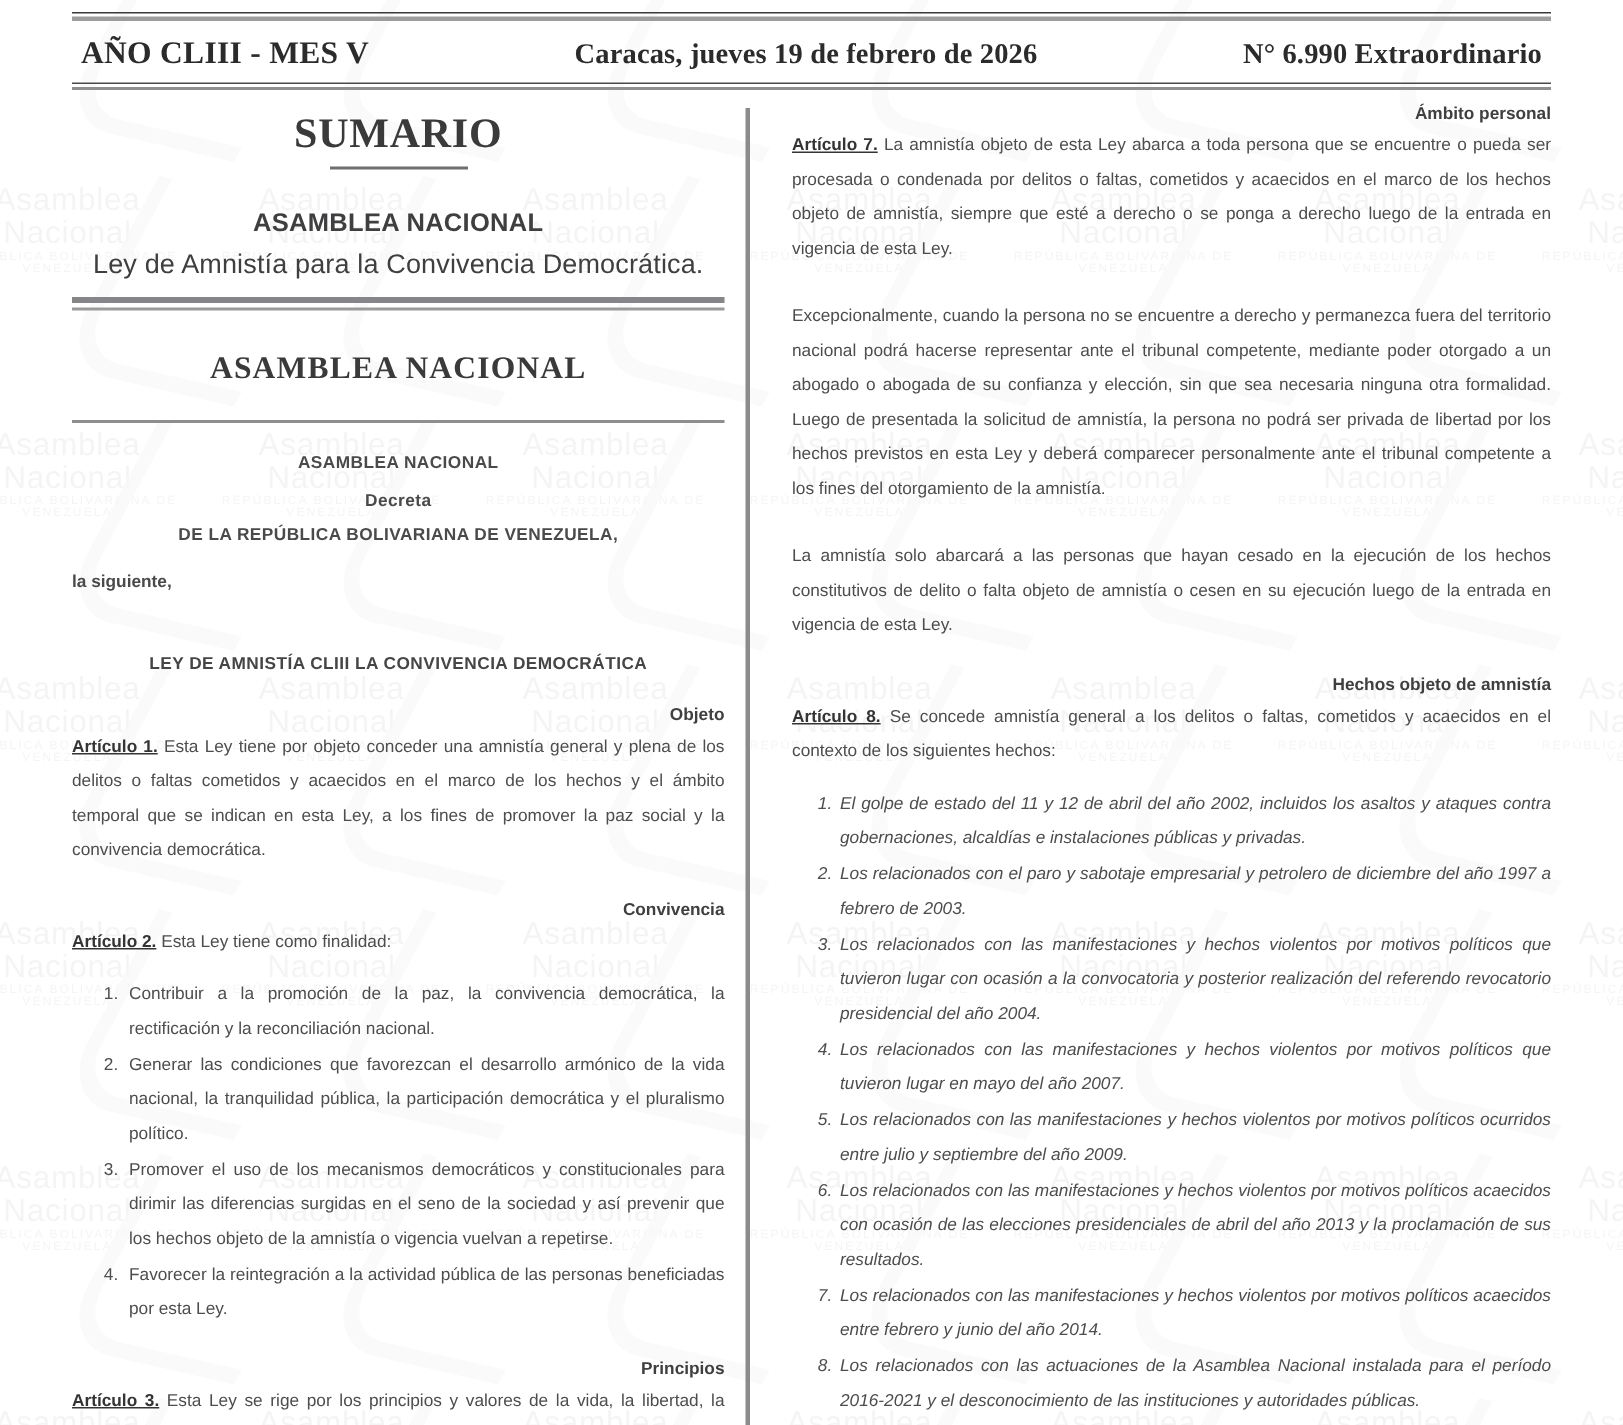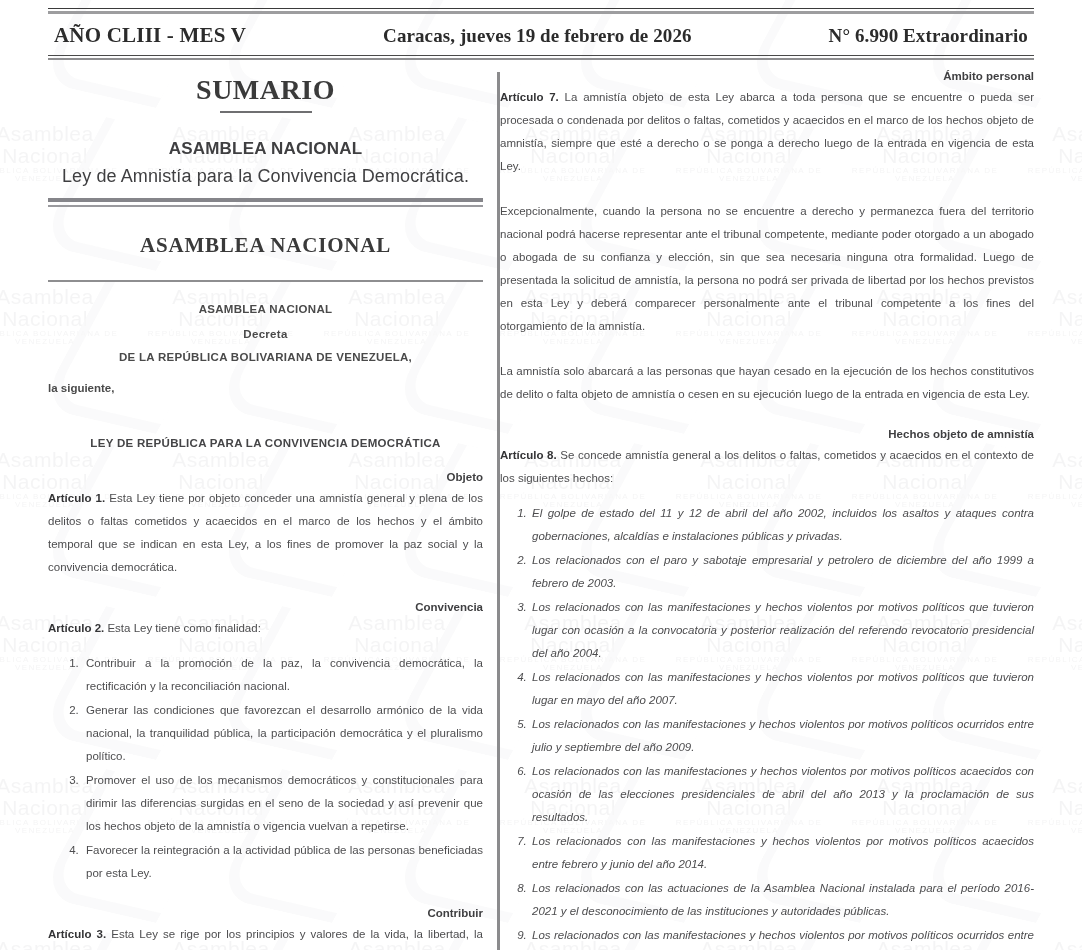--- a/index.html
+++ b/index.html
@@ -108,20 +108,21 @@
   }
   .col-divider {
     width: 3px;
     background: #8b8b8d;
     margin: 2px 0 0 0;
     align-self: stretch;
     flex: 0 0 3px;
   }
   .col-right {
     flex: 1;
+    padding-left: 28px;
     box-sizing: border-box;
   }
 
   
   .sumario-title {
     text-align: center;
     font-family: "Liberation Serif", serif;
     font-weight: bold;
     font-size: 28px;
     color: #3a3a3a;
@@ -208,21 +209,21 @@
     color: #3f3f41;
     margin-top: 22px;
   }
   .para {
     text-align: justify;
     font-size: 11.5px;
     line-height: 2.0;
     color: #4d4d4f;
     margin-top: 6px;
   }
-  .para b { color: #343436; }
+  .para b { color: #343436; text-decoration: underline; }
   .para.tight { margin-top: 4px; }
   .para.gap   { margin-top: 22px; }
 
   ol.lst {
     margin: 8px 0 0 0;
     padding-left: 34px;
     font-size: 11.5px;
     line-height: 2.0;
     color: #4d4d4f;
   }
@@ -536,56 +537,56 @@
         <div class="rule-double-thin"></div>
 
         <div class="body-heading">ASAMBLEA NACIONAL</div>
         <div class="rule-under-heading"></div>
 
         <div class="preamble-line preamble-1">ASAMBLEA NACIONAL</div>
         <div class="preamble-line preamble-3">Decreta</div>
         <div class="preamble-line preamble-2">DE LA REPÚBLICA BOLIVARIANA DE VENEZUELA,</div>
         <div class="preamble-left">la siguiente,</div>
 
-        <div class="law-title">LEY DE REPÚBLICA PARA LA CONVIVENCIA DEMOCRÁTICA</div>
+        <div class="law-title">LEY DE AMNISTÍA CLIII LA CONVIVENCIA DEMOCRÁTICA</div>
 
         <div class="sec-head">Objeto</div>
         <p class="para tight"><b>Artículo 1.</b><span> Esta Ley tiene por objeto conceder una amnistía general y plena de los delitos o faltas cometidos y acaecidos en el marco de los hechos y el ámbito temporal que se indican en esta Ley, a los fines de promover la paz social y la convivencia democrática.</span></p>
 
         <div class="sec-head">Convivencia</div>
         <p class="para tight"><b>Artículo 2.</b><span> Esta Ley tiene como finalidad:</span></p>
         <ol class="lst">
           <li>Contribuir a la promoción de la paz, la convivencia democrática, la rectificación y la reconciliación nacional.</li>
           <li>Generar las condiciones que favorezcan el desarrollo armónico de la vida nacional, la tranquilidad pública, la participación democrática y el pluralismo político.</li>
           <li>Promover el uso de los mecanismos democráticos y constitucionales para dirimir las diferencias surgidas en el seno de la sociedad y así prevenir que los hechos objeto de la amnistía o vigencia vuelvan a repetirse.</li>
           <li>Favorecer la reintegración a la actividad pública de las personas beneficiadas por esta Ley.</li>
         </ol>
 
-        <div class="sec-head">Contribuir</div>
+        <div class="sec-head">Principios</div>
         <p class="para tight"><b>Artículo 3.</b><span> Esta Ley se rige por los principios y valores de la vida, la libertad, la justicia, la paz, la celeridad, la igualdad, la solidaridad, la democracia, la responsabilidad social y en general, la preeminencia de los derechos humanos, la ética y el pluralismo político.</span></p>
 
       </div>
 
       <div class="col-divider"></div>
 
       <div class="col-right">
 
         <div class="sec-head" style="margin-top:0">Ámbito personal</div>
         <p class="para tight"><b>Artículo 7.</b><span> La amnistía objeto de esta Ley abarca a toda persona que se encuentre o pueda ser procesada o condenada por delitos o faltas, cometidos y acaecidos en el marco de los hechos objeto de amnistía, siempre que esté a derecho o se ponga a derecho luego de la entrada en vigencia de esta Ley.</span></p>
 
         <p class="para gap">Excepcionalmente, cuando la persona no se encuentre a derecho y permanezca fuera del territorio nacional podrá hacerse representar ante el tribunal competente, mediante poder otorgado a un abogado o abogada de su confianza y elección, sin que sea necesaria ninguna otra formalidad. Luego de presentada la solicitud de amnistía, la persona no podrá ser privada de libertad por los hechos previstos en esta Ley y deberá comparecer personalmente ante el tribunal competente a los fines del otorgamiento de la amnistía.</p>
 
         <p class="para gap">La amnistía solo abarcará a las personas que hayan cesado en la ejecución de los hechos constitutivos de delito o falta objeto de amnistía o cesen en su ejecución luego de la entrada en vigencia de esta Ley.</p>
 
         <div class="sec-head">Hechos objeto de amnistía</div>
         <p class="para tight"><b>Artículo 8.</b><span> Se concede amnistía general a los delitos o faltas, cometidos y acaecidos en el contexto de los siguientes hechos:</span></p>
 
         <ol class="lst rt">
           <li>El golpe de estado del 11 y 12 de abril del año 2002, incluidos los asaltos y ataques contra gobernaciones, alcaldías e instalaciones públicas y privadas.</li>
-          <li>Los relacionados con el paro y sabotaje empresarial y petrolero de diciembre del año 1999 a febrero de 2003.</li>
+          <li>Los relacionados con el paro y sabotaje empresarial y petrolero de diciembre del año 1997 a febrero de 2003.</li>
           <li>Los relacionados con las manifestaciones y hechos violentos por motivos políticos que tuvieron lugar con ocasión a la convocatoria y posterior realización del referendo revocatorio presidencial del año 2004.</li>
           <li>Los relacionados con las manifestaciones y hechos violentos por motivos políticos que tuvieron lugar en mayo del año 2007.</li>
           <li>Los relacionados con las manifestaciones y hechos violentos por motivos políticos ocurridos entre julio y septiembre del año 2009.</li>
           <li>Los relacionados con las manifestaciones y hechos violentos por motivos políticos acaecidos con ocasión de las elecciones presidenciales de abril del año 2013 y la proclamación de sus resultados.</li>
           <li>Los relacionados con las manifestaciones y hechos violentos por motivos políticos acaecidos entre febrero y junio del año 2014.</li>
           <li>Los relacionados con las actuaciones de la Asamblea Nacional instalada para el período 2016-2021 y el desconocimiento de las instituciones y autoridades públicas.</li>
           <li>Los relacionados con las manifestaciones y hechos violentos por motivos políticos ocurridos entre marzo y agosto del año 2017.</li>
 
         </ol>
 

